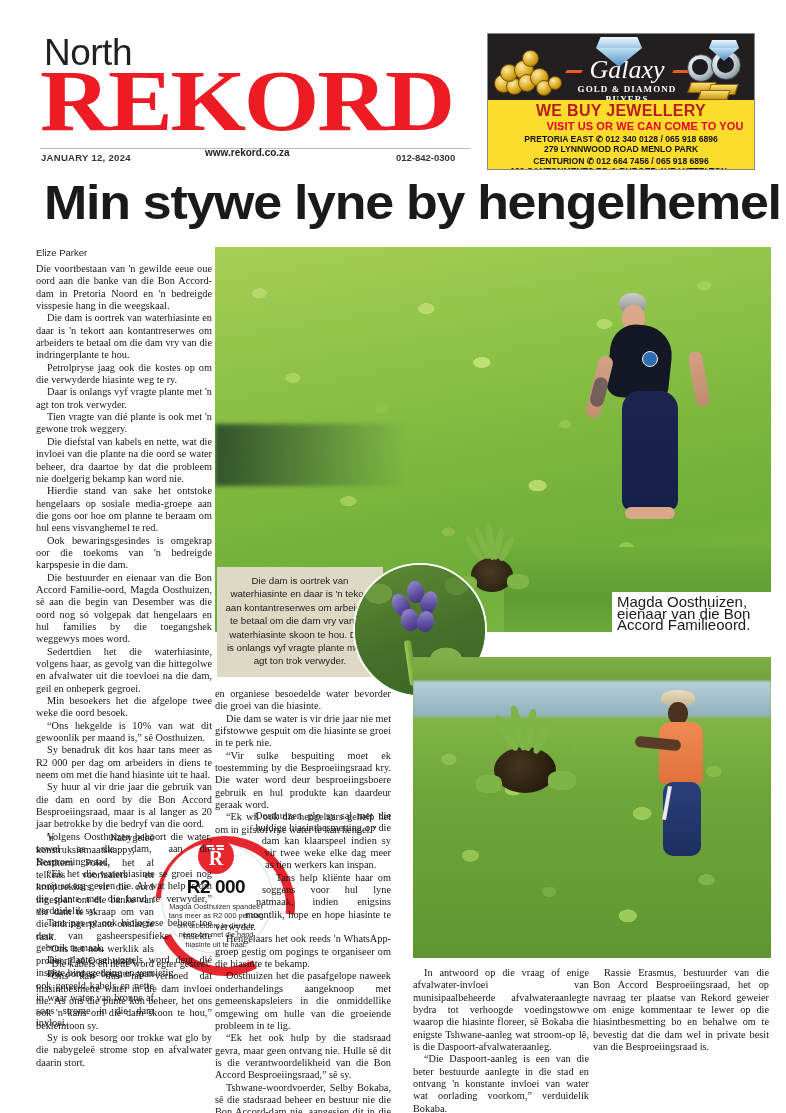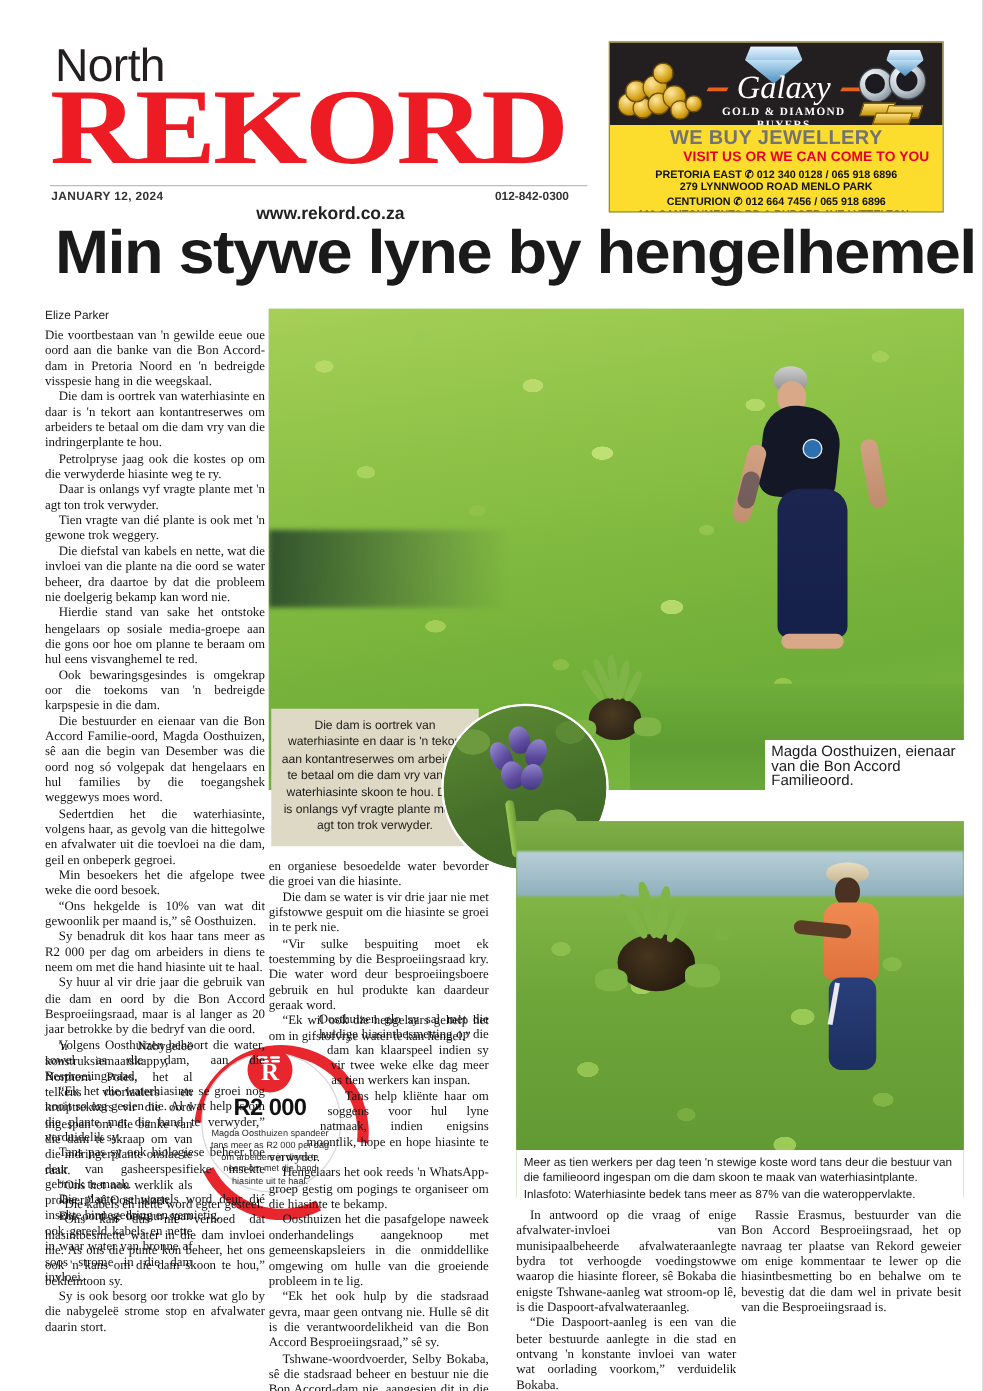--- a/index.html
+++ b/index.html
@@ -57,23 +57,23 @@
     position: absolute;
     left: 41px; top: 152px;
     font-family: "Liberation Sans", sans-serif;
     font-size: 9.5px;
     font-weight: 600;
     color: #333;
     letter-spacing: 0.3px;
   }
   .mast-web {
     position: absolute;
-    left: 205px; top: 162px;
-    font-family: "Liberation Sans", sans-serif;
-    font-size: 14px;
+    left: 205px; top: 147px;
+    font-family: "Liberation Sans", sans-serif;
+    font-size: 10px;
     font-weight: 600;
     color: #222;
   }
   .mast-phone {
     position: absolute;
     left: 396px; top: 152px;
     font-family: "Liberation Sans", sans-serif;
     font-size: 9.5px;
     font-weight: 600;
     color: #333;
@@ -180,21 +180,21 @@
     position: relative;
     height: 68px;
     background: #fcdd2d;
     text-align: center;
     font-family: "Liberation Sans", sans-serif;
   }
   .ad-l1 {
     padding-top: 2px;
     font-size: 16px;
     font-weight: bold;
-    color: #737373;
+    color: #b91c1c;
     letter-spacing: 0.3px;
   }
   .ad-l2 {
     font-size: 11px;
     font-weight: bold;
     color: #e4002b;
     letter-spacing: 0.1px;
     margin-left: 48px;
   }
   .ad-l3, .ad-l5 {
@@ -411,21 +411,21 @@
     background: linear-gradient(170deg,#f0cdb0,#d9ac8a);
   }
   .caption-magda {
     position: absolute;
     left: 612px; top: 592px;
     width: 167px;
     background: #ffffff;
     padding: 4px 5px;
     box-sizing: border-box;
     font-family: "Liberation Sans", sans-serif;
-    font-size: 12px;
+    font-size: 15px;
     line-height: 11.5px;
     color: #1a1a1a;
   }
   .photo-lower {
     position: absolute;
     left: 413px; top: 657px;
     width: 358px;
     height: 301px;
     overflow: hidden;
     background: #63933a;
@@ -746,21 +746,20 @@
       <span class="clump-root"></span>
       <span class="blade" style="left:44px; top:0px;  width:9px;  height:46px; transform:rotate(-14deg);"></span>
       <span class="blade" style="left:56px; top:4px;  width:9px;  height:42px; transform:rotate(8deg);"></span>
       <span class="blade" style="left:32px; top:8px;  width:9px;  height:40px; transform:rotate(-30deg);"></span>
       <span class="blade" style="left:68px; top:14px; width:9px;  height:36px; transform:rotate(24deg);"></span>
       <span class="blade" style="left:6px;  top:70px; width:26px; height:18px;"></span>
       <span class="blade" style="left:78px; top:66px; width:28px; height:19px;"></span>
     </div>
   </div>
 
-  <div class="caption-bottom">Meer as tien werkers per dag teen 'n stewige koste word tans deur die bestuur van die familieoord ingespan om die dam skoon te maak van waterhiasintplante. Inlasfoto: Waterhiasinte bedek tans meer as 87% van die wateroppervlakte.</div>
 
   <div class="badge">
     <div class="badge-swoosh-top"></div>
     <div class="badge-swoosh-bot"></div>
     <div class="badge-circle"></div>
     <div class="badge-logo">
       <span class="badge-logo-bars">
         <i style="left:0;  top:0; width:8px;"></i>
         <i style="left:10px;top:0; width:8px;"></i>
         <i style="left:2px; top:3px; width:7px;"></i>

